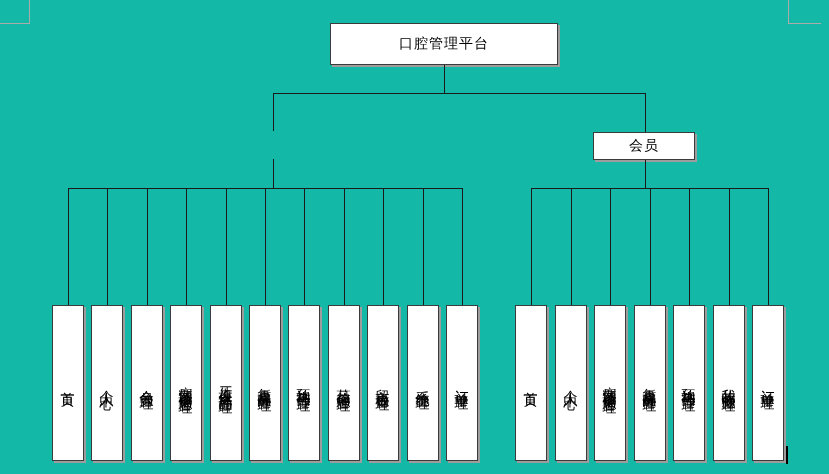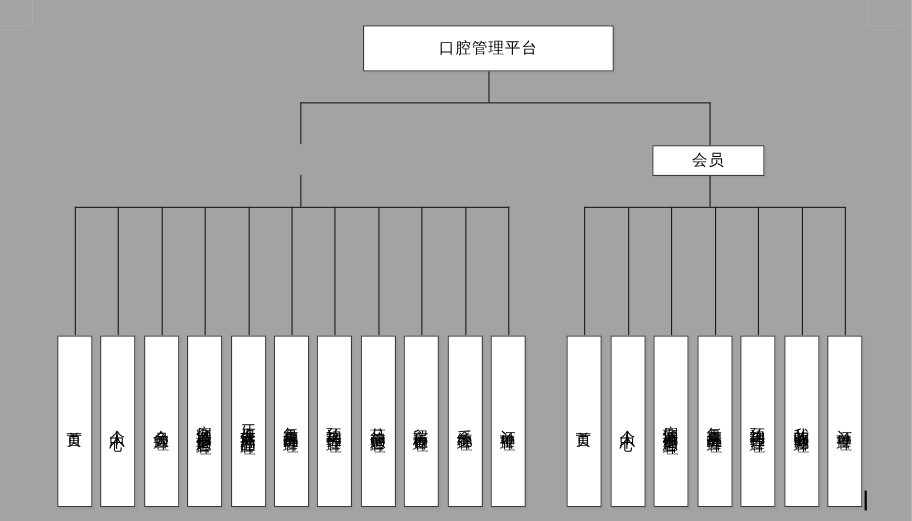--- a/index.html
+++ b/index.html
@@ -1,20 +1,20 @@
 <!DOCTYPE html>
 <html><head>
 <meta charset="utf-8">
 <style>
   html,body{margin:0;padding:0;background:#ffffff;}
   body{font-family:"Liberation Sans","DejaVu Sans",sans-serif;}
   .canvas{
     position:relative;
     width:829px;height:474px;
-    background:#a3a3a3;
+    background:#14b8a6;
     overflow:hidden;
     text-decoration:underline;
   }
   
   .mark-tl{
     position:absolute;left:0;top:0;width:29px;height:23px;
     border-right:1px solid var(--mark,#ababab);
     border-bottom:1px solid var(--mark,#ababab);
   }
   .mark-tr{

